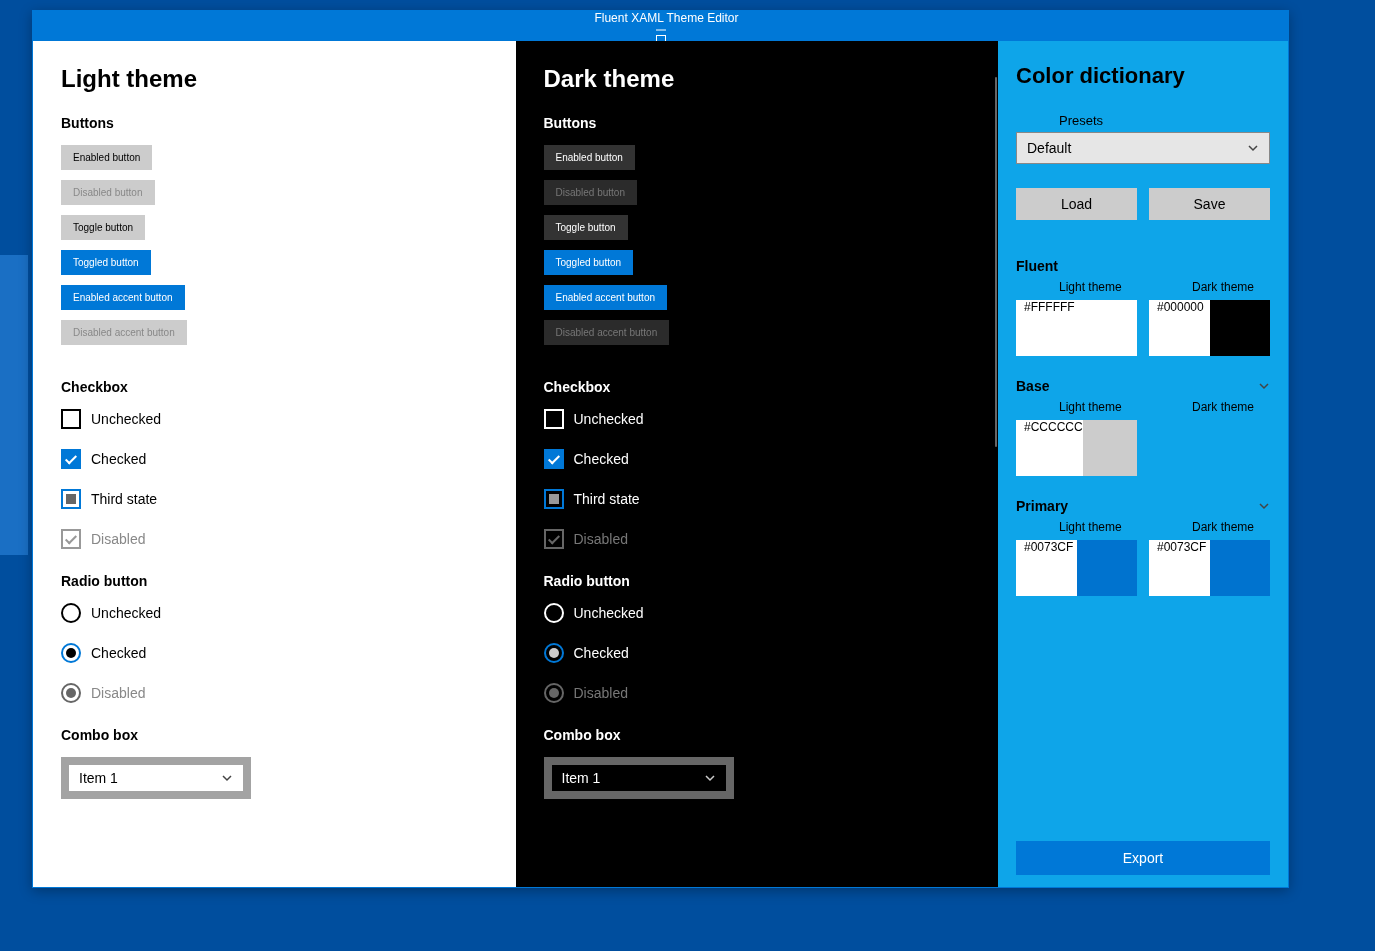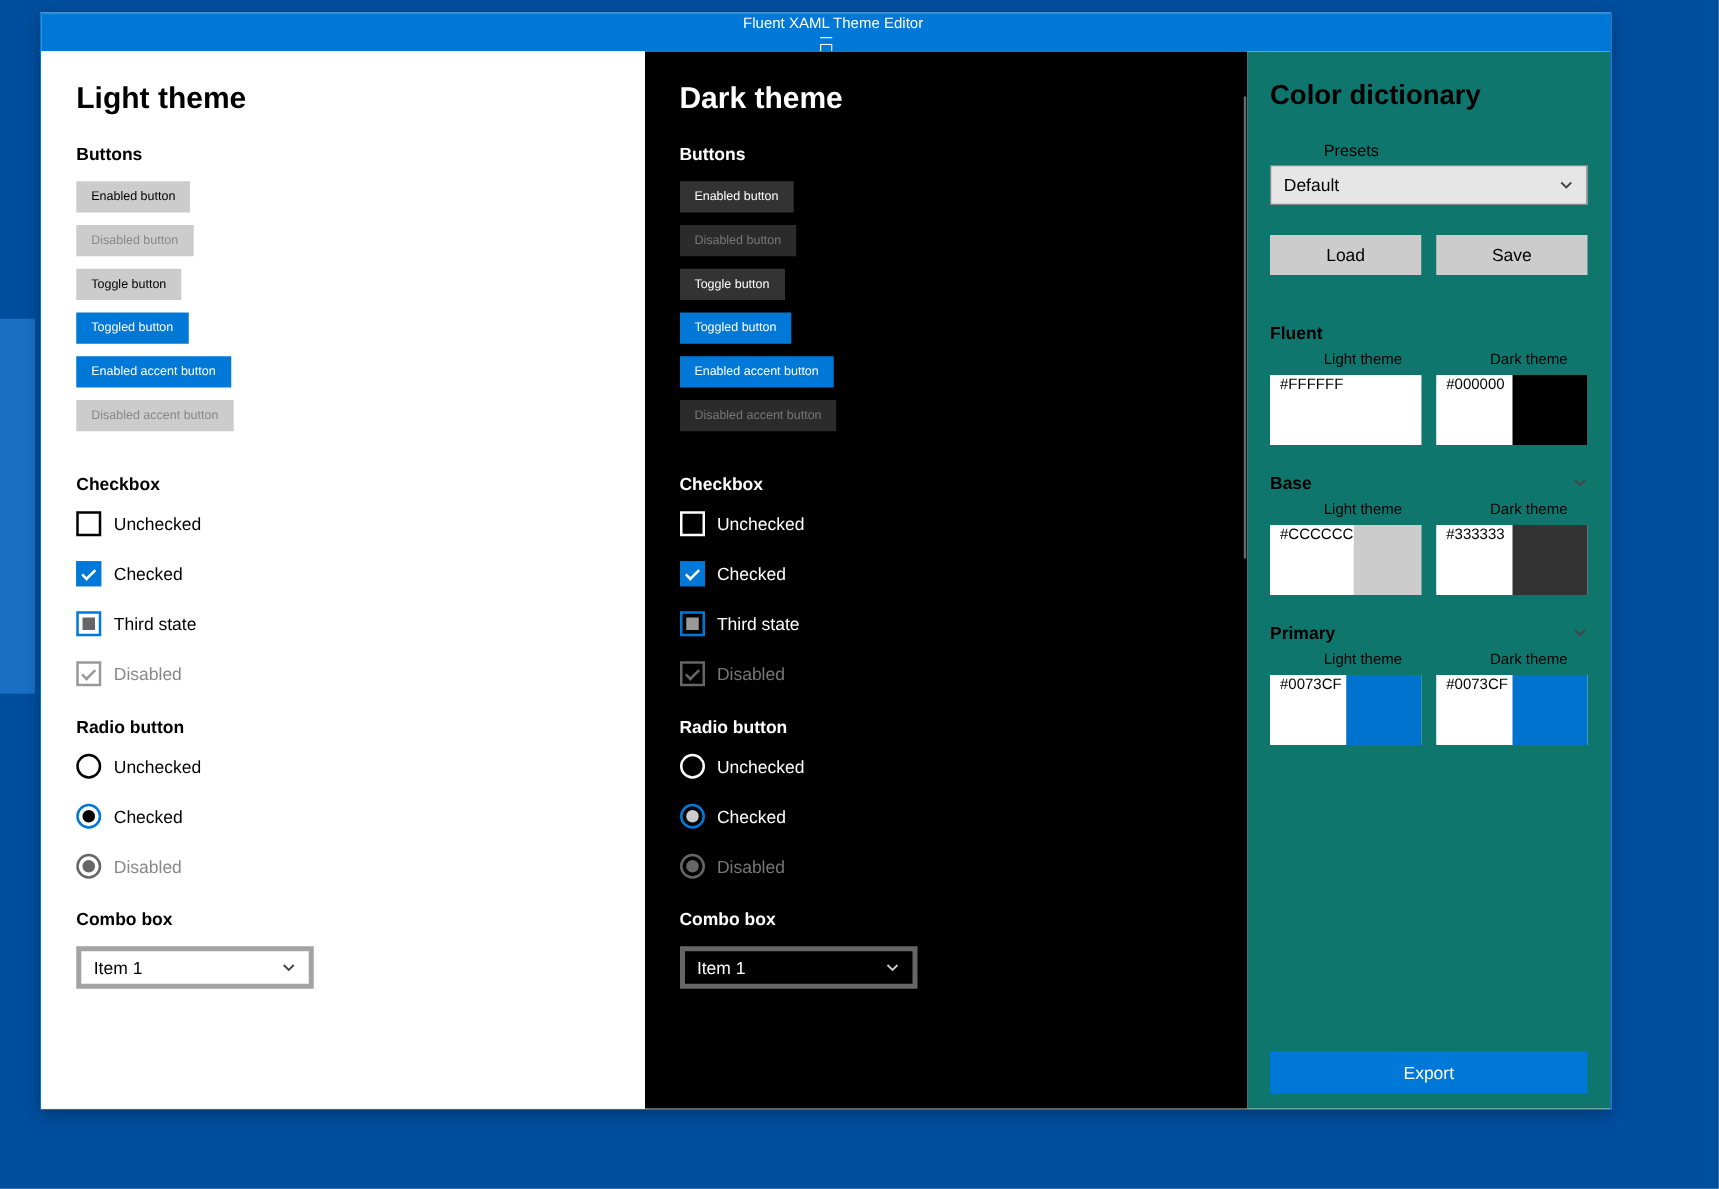--- a/index.html
+++ b/index.html
@@ -43,25 +43,25 @@
   .dark .row.disabled .cbx::after { border-color:#666; }
   .radio { width:20px; height:20px; border:2px solid currentColor; border-radius:50%; margin-right:10px; display:flex; align-items:center; justify-content:center; }
   .light .radio { border-color:#000; }
   .dark .radio { border-color:#fff; }
   .radio.checked { border-color:#0078d7; }
   .radio.checked::after { content:""; width:10px; height:10px; border-radius:50%; background:#000; }
   .dark .radio.checked::after { background:#ccc; }
   .light .row.disabled .radio { border-color:#666; }
   .dark .row.disabled .radio { border-color:#666; }
   .row.disabled .radio::after { content:""; width:10px; height:10px; border-radius:50%; background:#666; }
-  .combo { width:190px; border:4px solid #a3a3a3; padding:5px 10px; font-size:14px; display:flex; align-items:center; justify-content:space-between; }
+  .combo { width:190px; border:8px solid #a3a3a3; padding:5px 10px; font-size:14px; display:flex; align-items:center; justify-content:space-between; }
   .dark .combo { border-color:#666; color:#fff; }
 
   
-  .side { width:290px; background:#0f766e; padding:22px 18px 12px; color:#000; display:flex; flex-direction:column; position:relative; }
+  .side { width:290px; background:#0ea5e9; padding:22px 18px 12px; color:#000; display:flex; flex-direction:column; position:relative; }
   .side::before{content:"";position:absolute;left:0;top:0;bottom:0;width:0;}
   .side h1 { font-size:22px; font-weight:600; margin:0 0 24px; }
   .side label { font-size:13px; display:block; margin-bottom:4px;margin-left:43px; }
   .side .select { border:1px solid #888; background:#e6e6e6; height:32px; display:flex; align-items:center; justify-content:space-between; padding:0 10px; font-size:14px; }
   .side .btnrow { display:flex; gap:12px; margin:24px 0 16px; }
   .side .btnrow .sbtn { flex:1; background:#ccc; border:none; height:32px; font-size:14px; }
   .side h3 { font-size:14px; font-weight:600; margin:22px 0 6px; display:flex; justify-content:space-between; align-items:center; }
   .side .cols { display:flex; gap:12px; }
   .side .col { flex:1; }
   .side .col label { font-size:12px; margin-bottom:6px; }
@@ -242,24 +242,20 @@
       <div class="cols">
         <div class="col">
           <label>Light theme</label>
           <div class="swatch">
               <span>#CCCCCC</span>
               <span class="chip" style="background:#CCCCCC"></span>
             </div>
         </div>
         <div class="col">
           <label>Dark theme</label>
-          <div class="swatch">
-              <span>#333333</span>
-              <span class="chip" style="background:#333333"></span>
-            </div>
         </div>
       </div>
 
       <h3>
           <span>Primary</span>
           <svg class="chev" viewBox="0 0 12 12">
             <polyline points="2,4 6,8 10,4" fill="none" stroke="#444" stroke-width="1.5"></polyline>
           </svg>
         </h3>
       <div class="cols">

